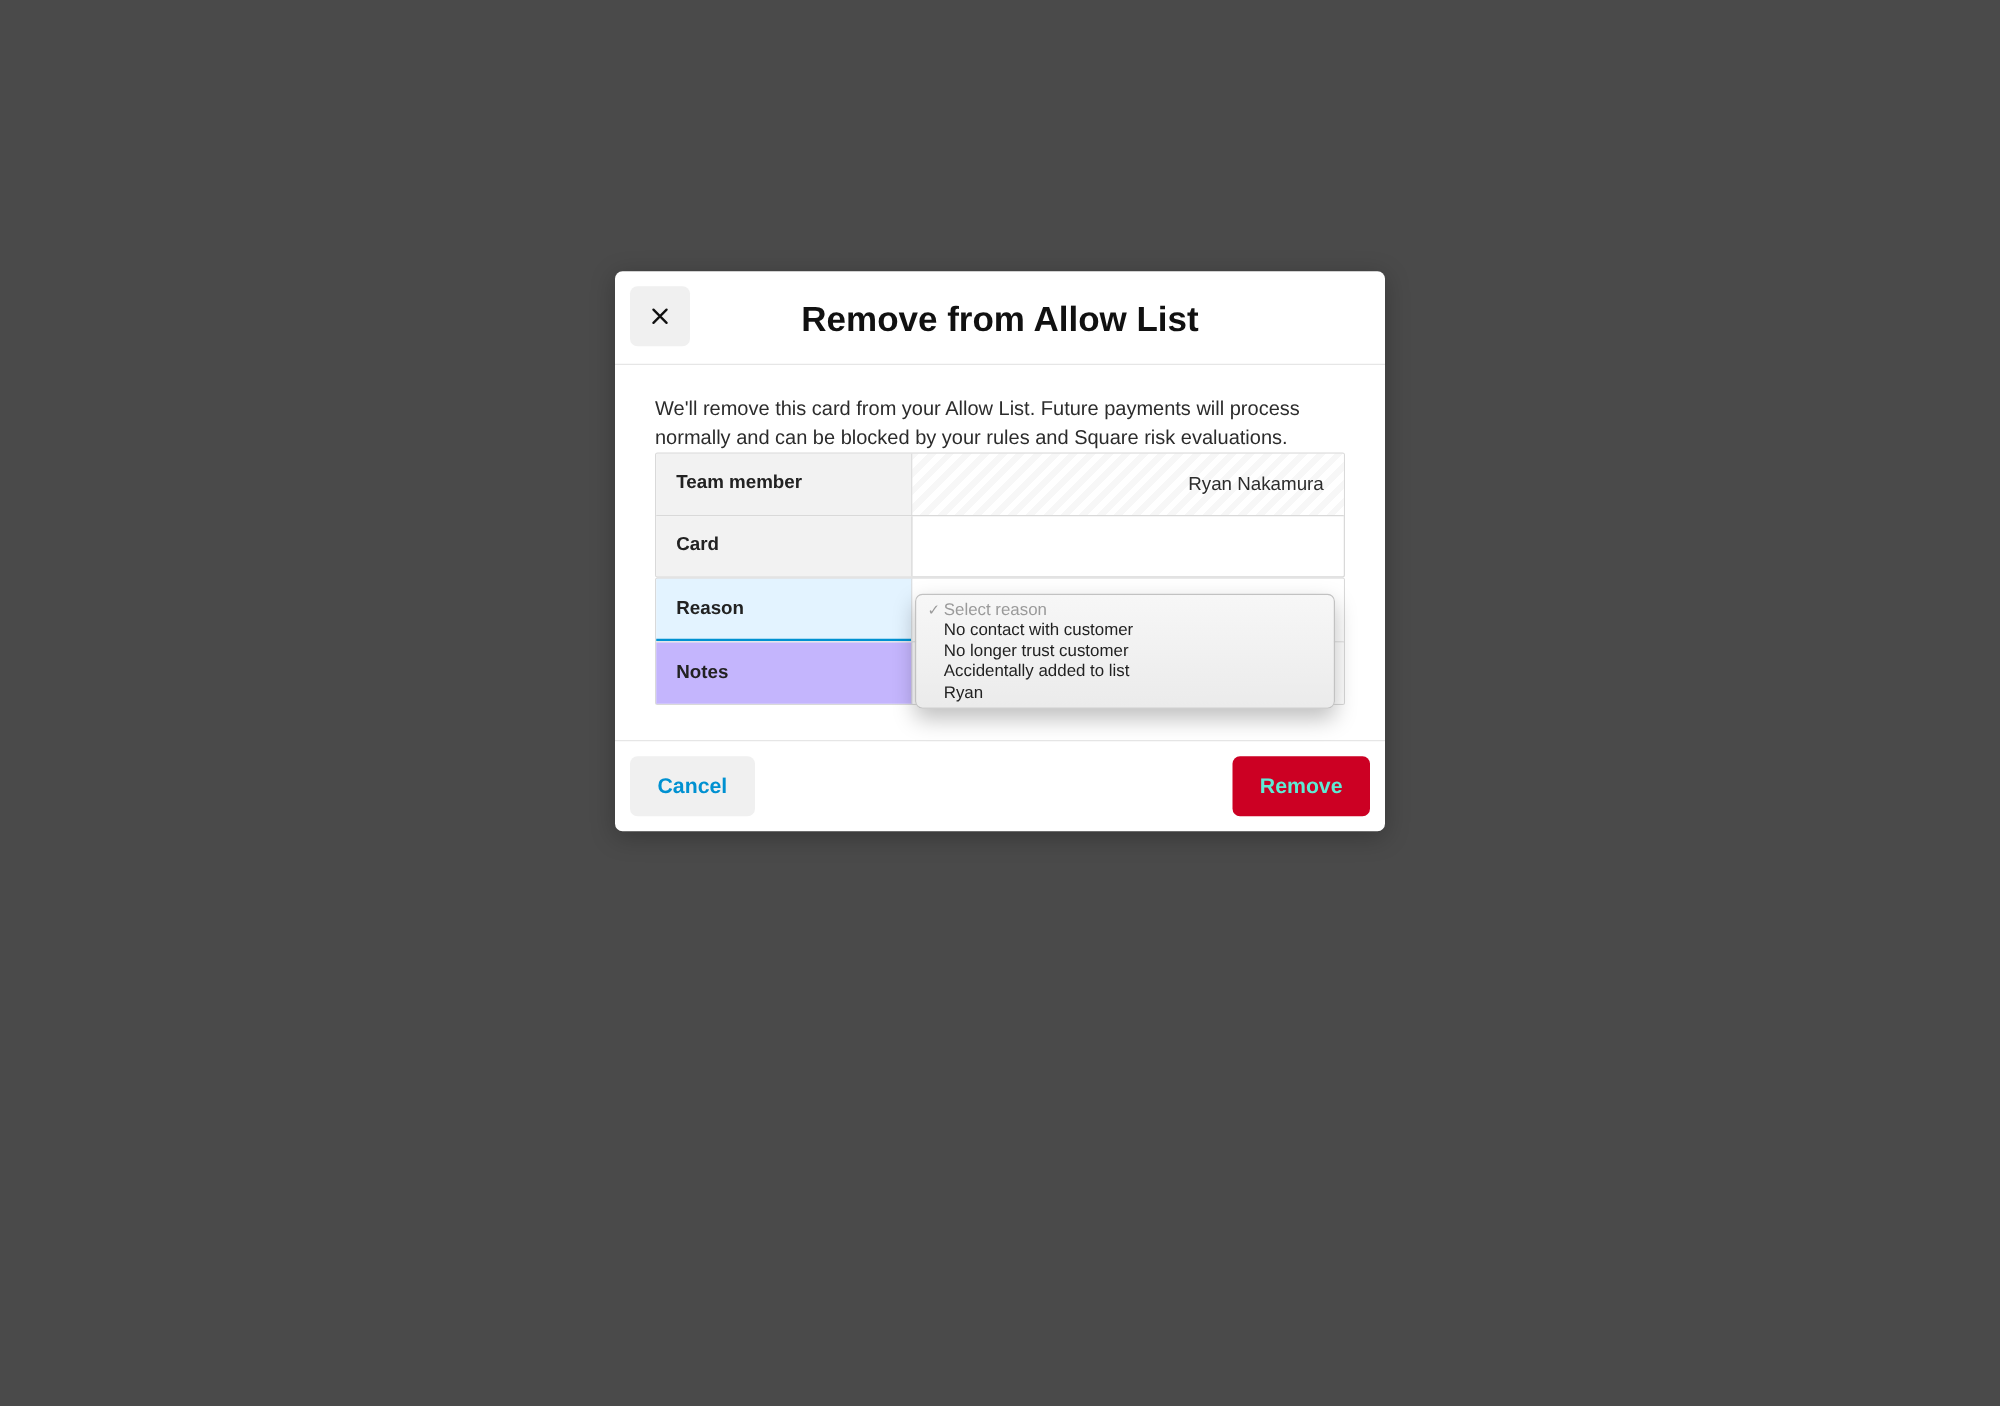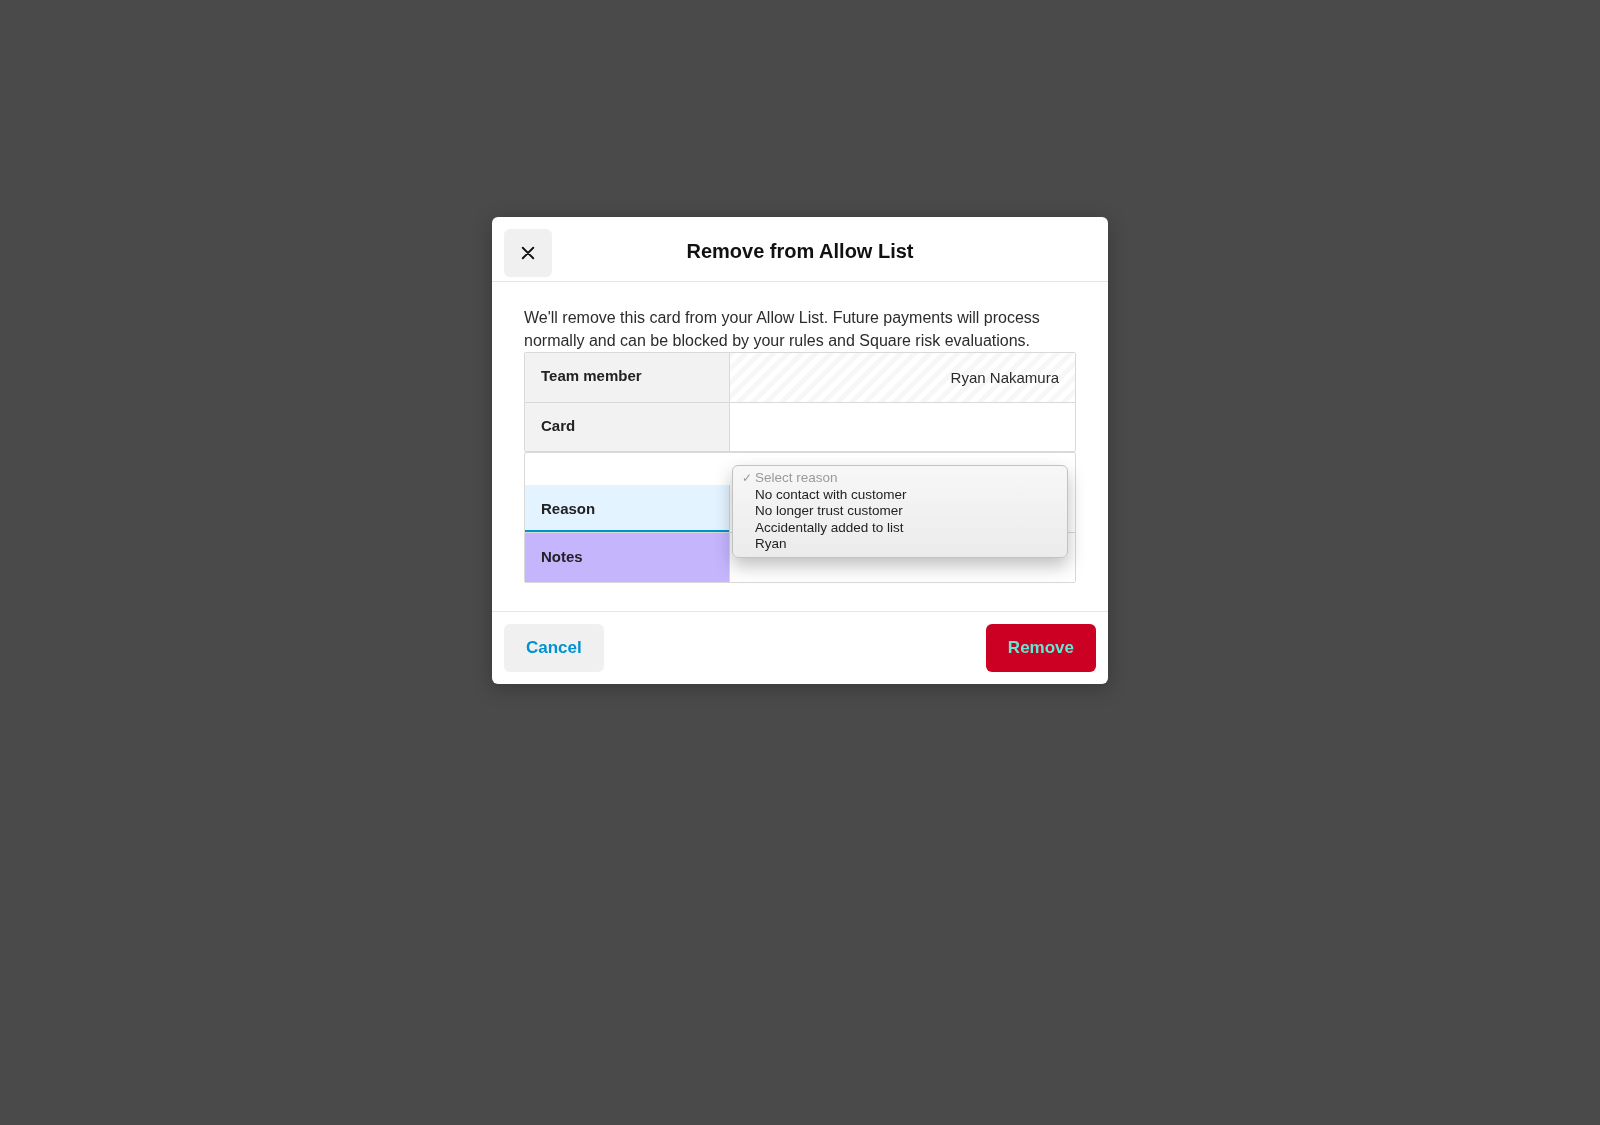--- a/index.html
+++ b/index.html
@@ -35,21 +35,21 @@
     background: #f0f0f0;
     border: none;
     border-radius: 6px;
     cursor: pointer;
     display: flex;
     align-items: center;
     justify-content: center;
   }
   .close-btn svg { width: 18px; height: 18px; }
   .modal-title {
-    font-size: 20px;
+    font-size: 28px;
     font-weight: 700;
     color: #111;
     line-height: 1.2;
     padding-top: 8px;
   }
   .modal-body {
     padding: 24px 32px 8px 32px;
   }
   .description {
     font-size: 16px;
@@ -119,21 +119,20 @@
     background: #c4b5fd;
     padding: 15px 16px;
     font-size: 15px;
     font-weight: 600;
     color: #222;
     border-right: 1px solid #d9d9d9;
   }
   .form-row.active .form-label {
     background: #e3f3ff;
     box-shadow: inset 0 -2px 0 #0091d1;
-    margin-top: 32px;
   }
   .form-field {
     flex: 1;
     padding: 14px 16px;
     font-size: 15px;
     color: #555;
     background: #fff;
     position: relative;
   }
 

